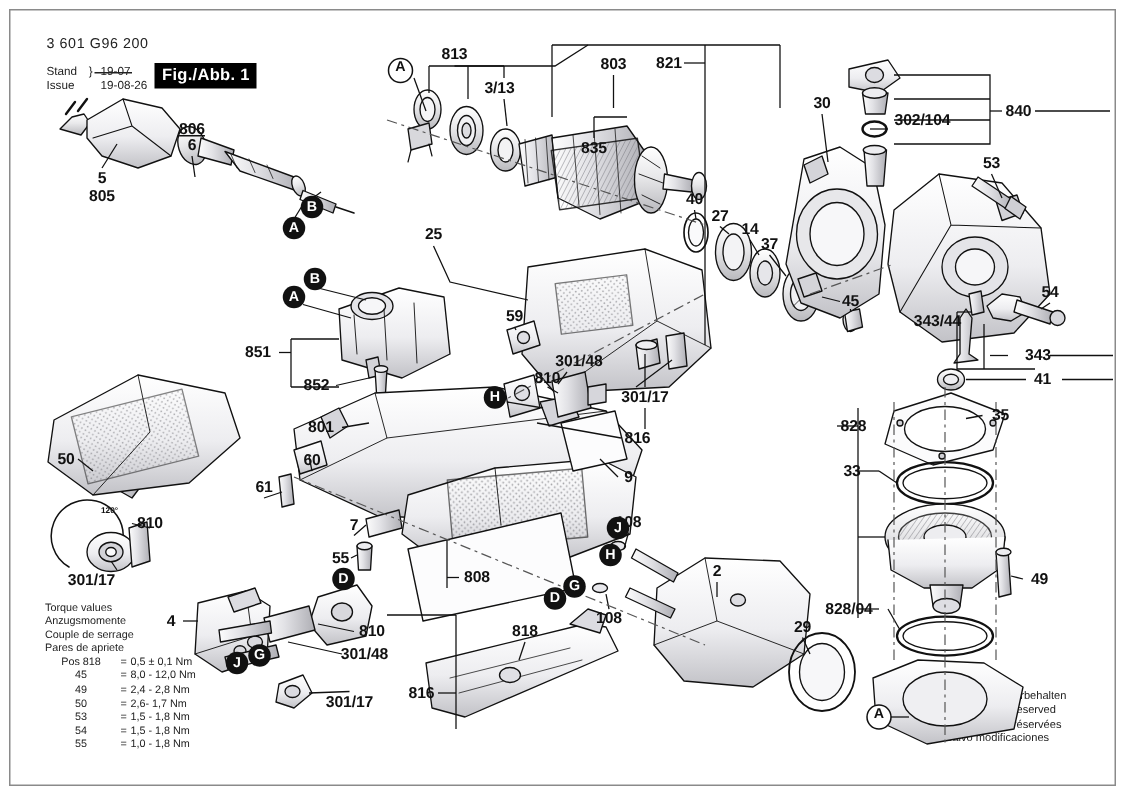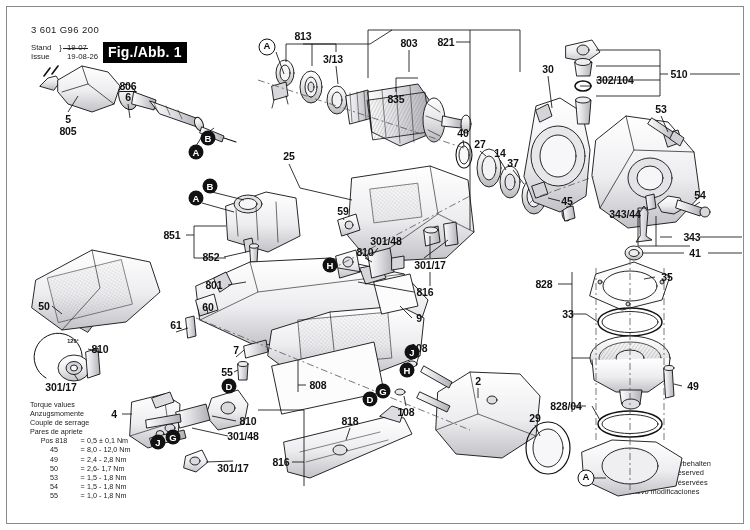--- a/index.html
+++ b/index.html
@@ -58,21 +58,21 @@
     top: 50%;
     height: 1px;
     background: #222;
   }
   .figbox {
     position: absolute;
     left: 103px;
     top: 42px;
     background: #000;
     color: #fff;
-    font-size: 14px;
+    font-size: 11px;
     font-weight: bold;
     padding: 2px 5px 3px 5px;
     letter-spacing: 0.2px;
   }
   .torque-block {
     position: absolute;
     left: 30px;
     top: 400px;
     font-size: 7.2px;
     line-height: 9.1px;
@@ -621,21 +621,21 @@
       <div class="lbl" style="left: 128px; top: 97px;">6</div>
       <div class="lbl" style="left: 68px; top: 119px;">5</div>
       <div class="lbl" style="left: 68px; top: 131px;">805</div>
       <div class="lbl" style="left: 303px; top: 36px;">813</div>
       <div class="lbl" style="left: 333px; top: 59px;">3/13</div>
       <div class="lbl" style="left: 409px; top: 43px;">803</div>
       <div class="lbl" style="left: 446px; top: 42px;">821</div>
       <div class="lbl" style="left: 396px; top: 99px;">835</div>
       <div class="lbl" style="left: 548px; top: 69px;">30</div>
       <div class="lbl" style="left: 615px; top: 80px;">302/104</div>
-      <div class="lbl" style="left: 679px; top: 74px;">510</div>
+      <div class="lbl" style="left: 679px; top: 74px;">840</div>
       <div class="lbl" style="left: 661px; top: 109px;">53</div>
       <div class="lbl" style="left: 463px; top: 133px;">40</div>
       <div class="lbl" style="left: 480px; top: 144px;">27</div>
       <div class="lbl" style="left: 500px; top: 153px;">14</div>
       <div class="lbl" style="left: 513px; top: 163px;">37</div>
       <div class="lbl" style="left: 567px; top: 201px;">45</div>
       <div class="lbl" style="left: 700px; top: 195px;">54</div>
       <div class="lbl" style="left: 625px; top: 214px;">343/44</div>
       <div class="lbl" style="left: 692px; top: 237px;">343</div>
       <div class="lbl" style="left: 695px; top: 253px;">41</div>
@@ -654,21 +654,21 @@
       <div class="lbl" style="left: 236px; top: 350px;">7</div>
       <div class="lbl" style="left: 227px; top: 372px;">55</div>
       <div class="lbl" style="left: 44px; top: 306px;">50</div>
       <div class="lbl" style="left: 100px; top: 349px;">810</div>
       <div class="lbl" style="left: 61px; top: 387px;">301/17</div>
       <div class="lbl" style="left: 318px; top: 385px;">808</div>
       <div class="lbl" style="left: 419px; top: 348px;">108</div>
       <div class="lbl" style="left: 406px; top: 412px;">108</div>
       <div class="lbl" style="left: 478px; top: 381px;">2</div>
       <div class="lbl" style="left: 535px; top: 418px;">29</div>
-      <div class="lbl" style="left: 544px; top: 284px;">828</div>
+      <div class="lbl" style="left: 569px; top: 284px;">828</div>
       <div class="lbl" style="left: 667px; top: 277px;">35</div>
       <div class="lbl" style="left: 568px; top: 314px;">33</div>
       <div class="lbl" style="left: 693px; top: 386px;">49</div>
       <div class="lbl" style="left: 566px; top: 406px;">828/04</div>
       <div class="lbl" style="left: 114px; top: 414px;">4</div>
       <div class="lbl" style="left: 248px; top: 421px;">810</div>
       <div class="lbl" style="left: 243px; top: 436px;">301/48</div>
       <div class="lbl" style="left: 233px; top: 468px;">301/17</div>
       <div class="lbl" style="left: 281px; top: 462px;">816</div>
       <div class="lbl" style="left: 350px; top: 421px;">818</div>

